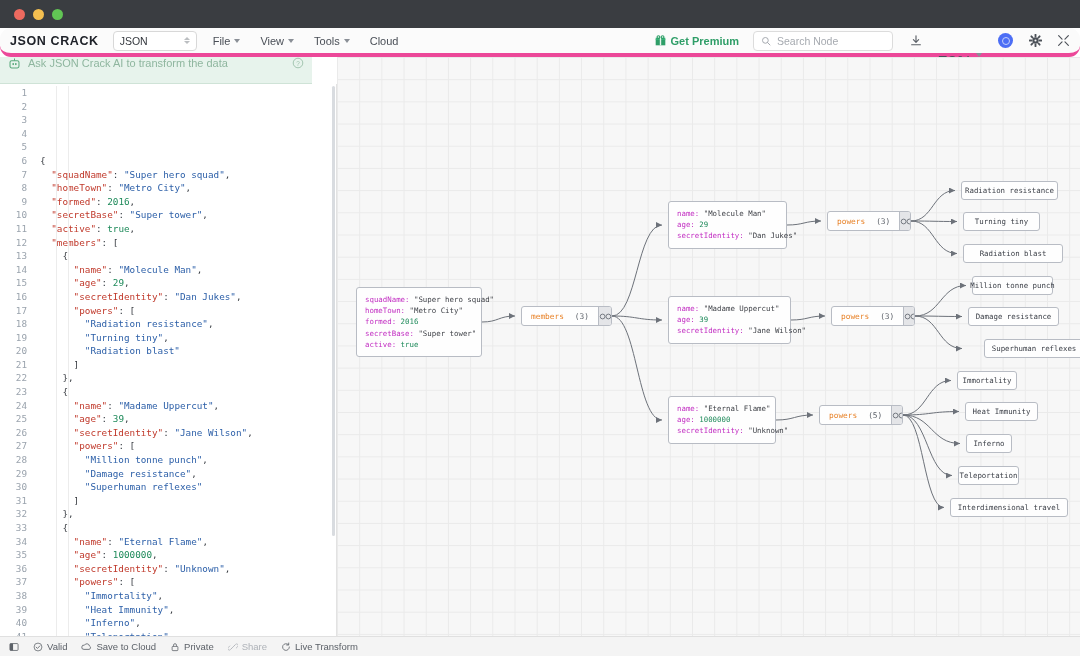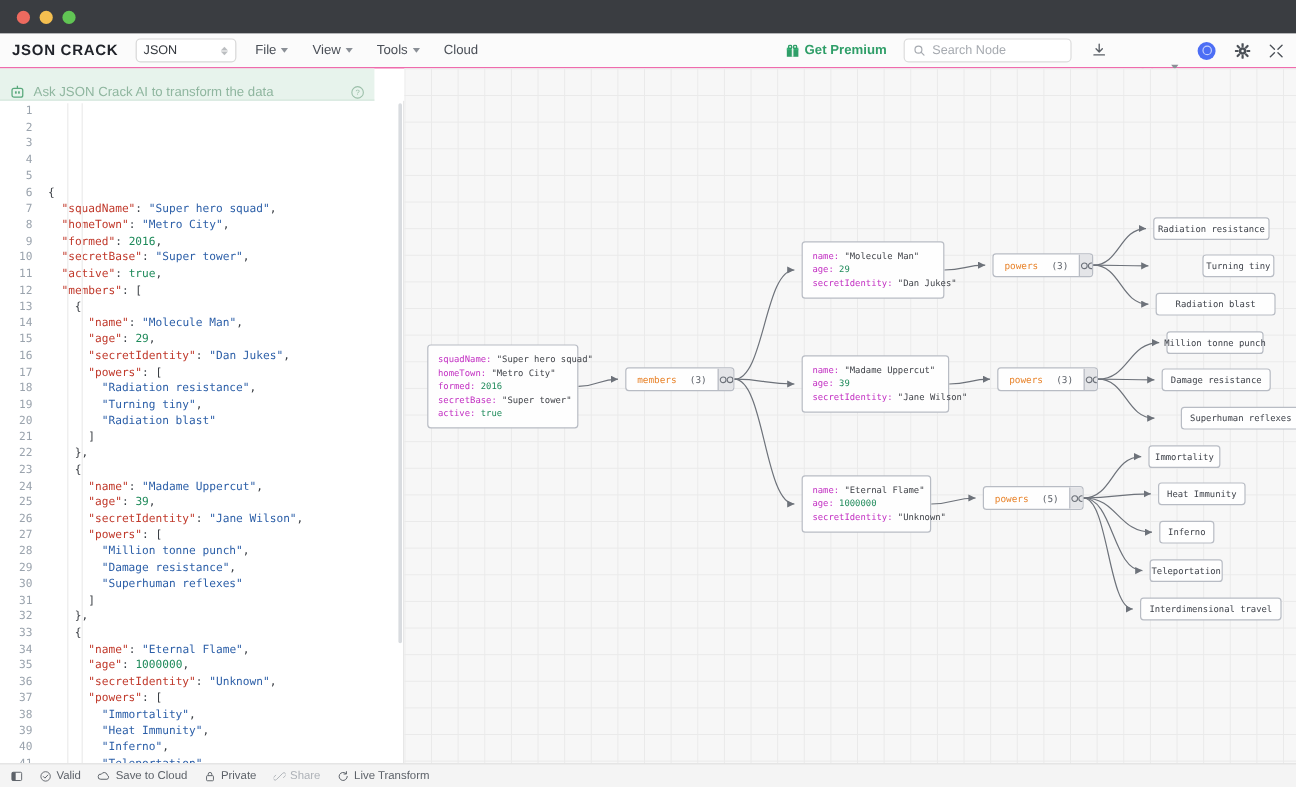--- a/index.html
+++ b/index.html
@@ -15,23 +15,24 @@
     height: 28px; background: #3a3d41;
     display: flex; align-items: center; padding-left: 14px; gap: 8px;
   }
   .dot { width: 11px; height: 11px; border-radius: 50%; }
   .dot.red { background: #ed6a5f; }
   .dot.yellow { background: #f4bf50; }
   .dot.green { background: #61c554; }
 
   
   .toolbar {
-    height: 29px; background: #fbfbfb; border-bottom: 1px solid #ec4899;
+    height: 29px; background: #fbfbfb; border-bottom: 4px solid #ec4899;
     display: flex; align-items: center; padding: 0 10px; gap: 0px;
     position: relative;
+    border-radius: 11px;
   }
   .brand {
     font-size: 12.5px; font-weight: bold; color: #20232a;
     letter-spacing: .6px; margin-right: 14px;
   }
   .select-box {
     width: 84px; height: 20px; border: 1px solid #d8d8d8; border-radius: 4px;
     background: #fff; display: flex; align-items: center;
     padding: 0 6px; font-size: 10.5px; color: #33373d; margin-right: 16px;
     justify-content: space-between;
@@ -75,21 +76,21 @@
     display:flex;align-items:center;justify-content:center;
   }
   .avatar-btn span {
     width:8px;height:8px;border-radius:50%;border:1.4px solid #c3d0fb;
   }
 
   
   .ai-bar {
     position: absolute; left: 0; top: 57px; width: 312px; height: 27px;
     background: #e7f3ec; border-bottom: 1px solid #cfe3d7;
-    display: flex; align-items: flex-end; padding: 0 8px; gap: 7px;
+    display: flex; align-items: flex-start; padding: 0 8px; gap: 7px;
   }
   .ai-bar .txt { font-size: 11px; color: #8fb69f; flex: 1; }
 
   
   .editor {
     position: absolute; left: 0; top: 84px; width: 337px; bottom: 20px;
     background: #fff; border-right: 1px solid #e2e2e2;
     display: flex; overflow: hidden;
   }
   .gutter {
@@ -435,21 +436,21 @@
           <div class="exp">
             <svg width="13" height="7" viewBox="0 0 18 9">
               <circle cx="5" cy="4.5" r="3.3" fill="none" stroke="#6e737b" stroke-width="1.3"></circle>
               <circle cx="13" cy="4.5" r="3.3" fill="none" stroke="#6e737b" stroke-width="1.3"></circle>
             </svg>
           </div>
         </div>
         <div class="node leaf" style="left: 624px; top: 124px; width: 97px;">
           <span>Radiation resistance</span>
         </div>
-        <div class="node leaf" style="left: 626px; top: 155px; width: 60px; margin-left: 39px;">
+        <div class="node leaf" style="left: 626px; top: 155px; width: 77px;">
           <span>Turning tiny</span>
         </div>
         <div class="node leaf" style="left: 626px; top: 187px; width: 100px;">
           <span>Radiation blast</span>
         </div>
         <div class="node leaf" style="left: 635px; top: 219px; width: 81px;">
           <span>Million tonne punch</span>
         </div>
         <div class="node leaf" style="left: 631px; top: 250px; width: 91px;">
           <span>Damage resistance</span>

